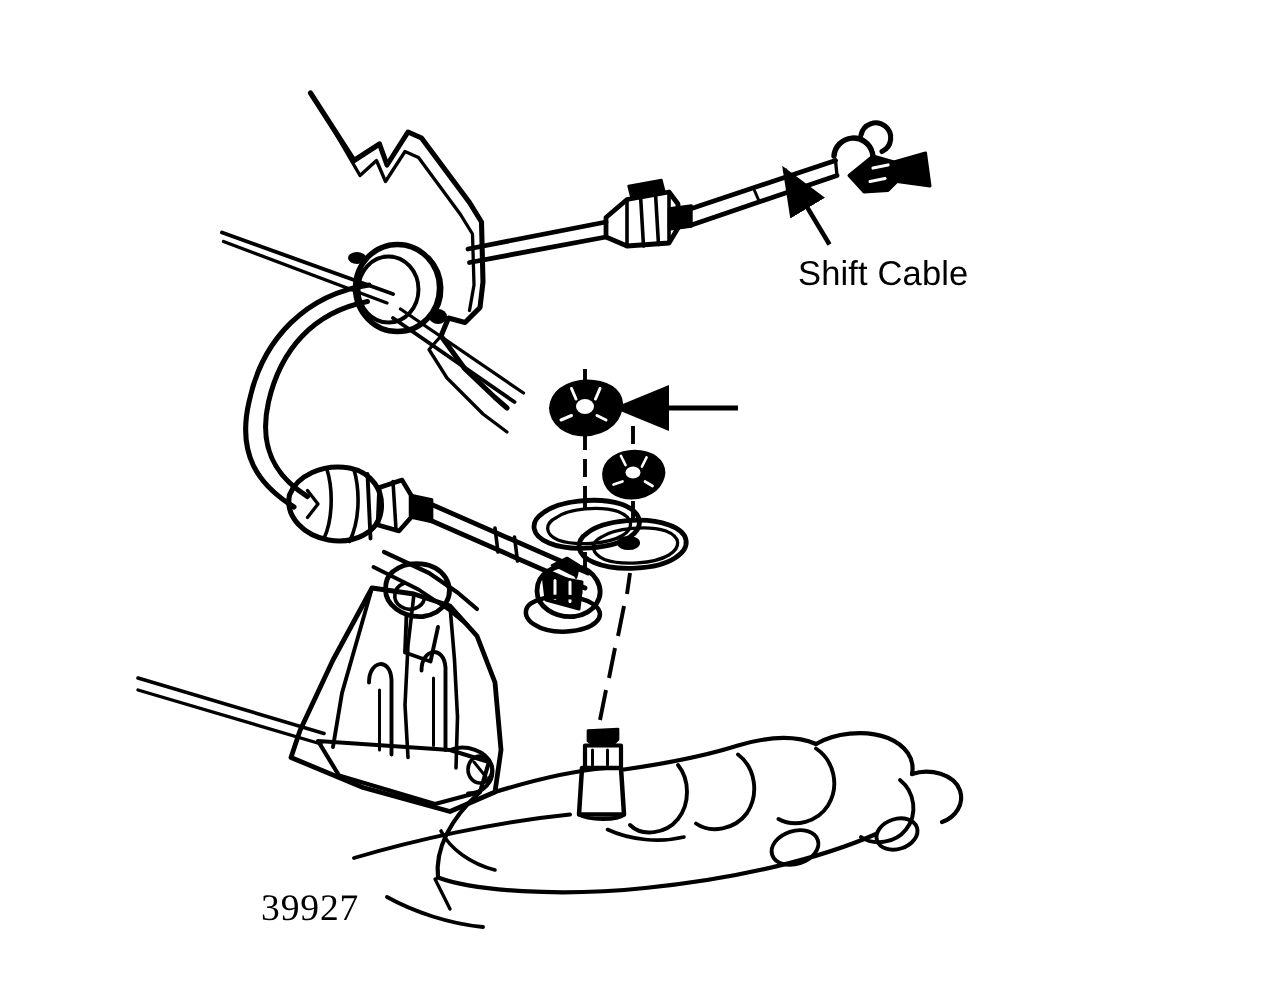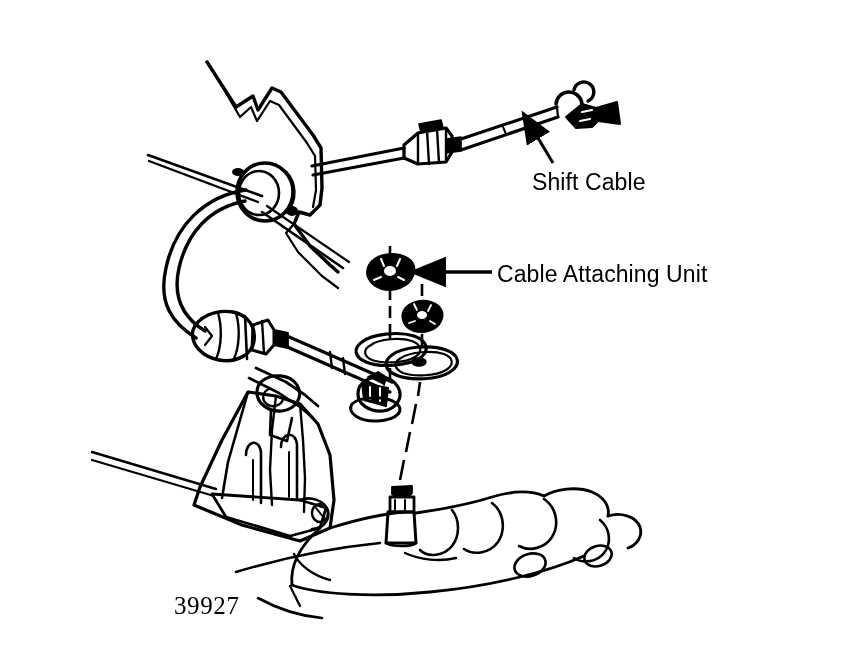--- a/index.html
+++ b/index.html
@@ -288,17 +288,16 @@
     </g>
 
     <g>
       <line x1="492" y1="272" x2="412" y2="272" stroke="#000" stroke-width="3.4" marker-end="url(#arrowhead)"></line>
     </g>
 
   </svg>
 
   <div class="lbl" id="label-shift-cable">Shift Cable</div>
 
-  <div class="lbl" id="label-cable-attaching-unit">Cable Attaching Unit</div>
 
   <div class="lbl" id="figure-number">39927</div>
 
 </div>
 
 </body></html>

